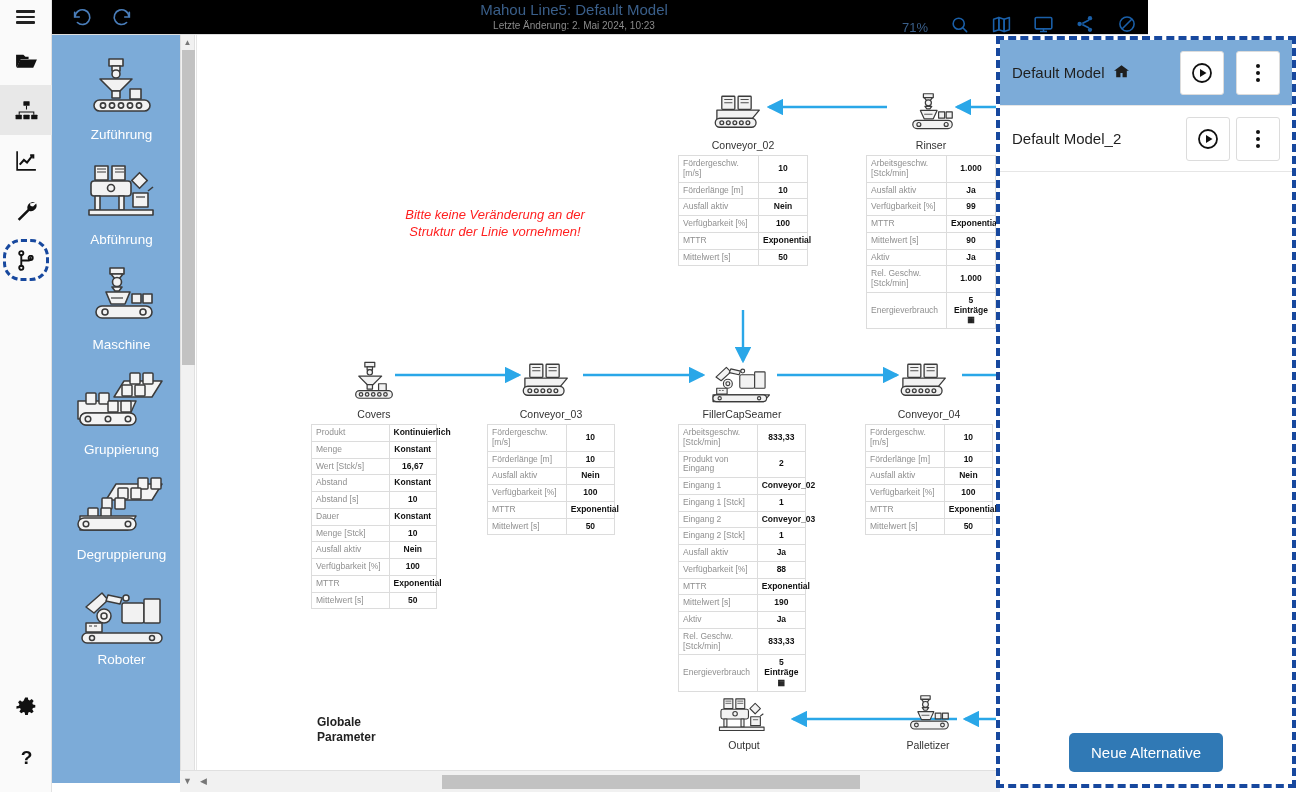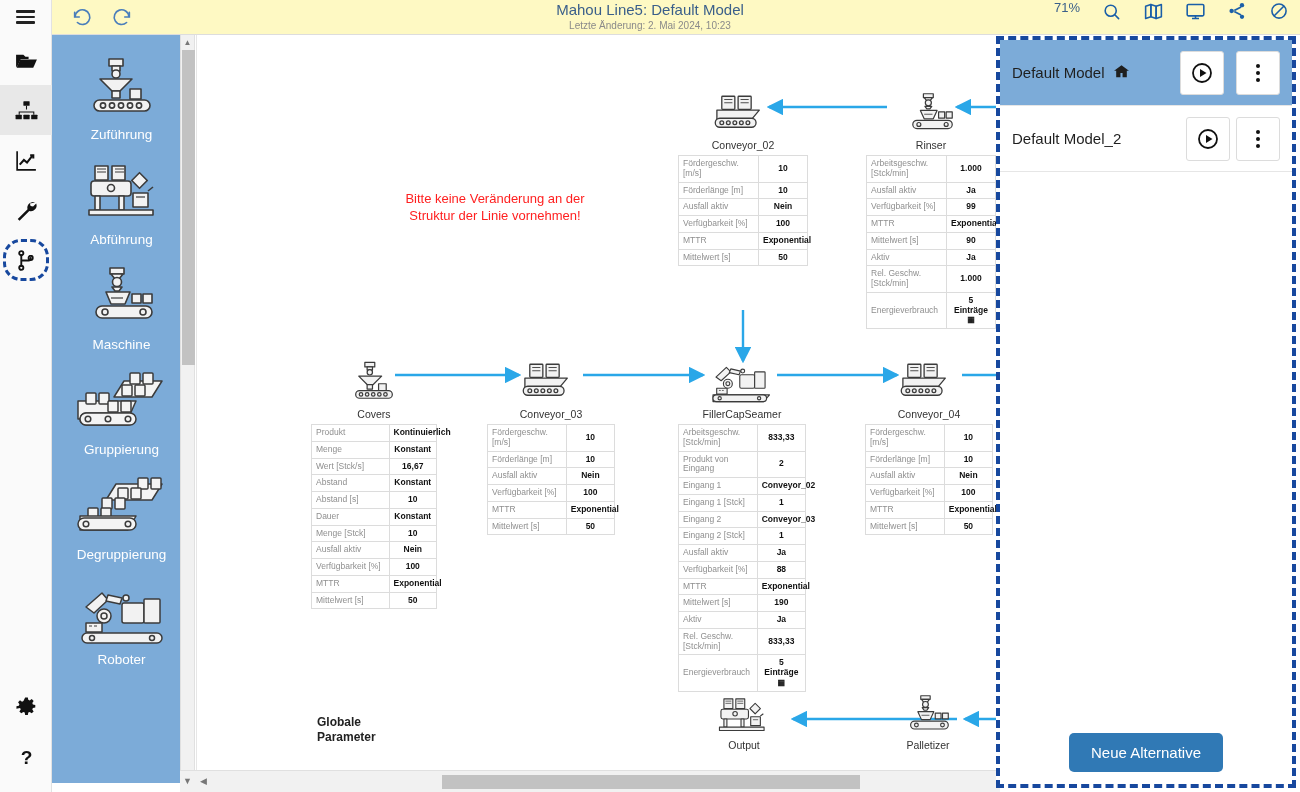--- a/index.html
+++ b/index.html
@@ -6,22 +6,22 @@
   html, body {
     width: 1300px; height: 792px;
     font-family: "Liberation Sans", sans-serif;
     background: #ffffff;
     overflow: hidden;
   }
   #app { position: relative; width: 1300px; height: 792px; }
 
   
   .topbar {
-    position: absolute; left: 0; top: 0; width: 1300px; height: 35px;
-    background: #fef9c3; border-bottom: 1px solid #dddddd;
+    position: absolute; left: 0; top: 0; width: 1148px; height: 35px;
+    background: #000000; border-bottom: 1px solid #dddddd;
     display: flex; align-items: center;
   }
   .hamburger-cell {
     width: 52px; height: 35px; display: flex; align-items: center; justify-content: center;
     background: #fafafa; border-right: 1px solid #e2e2e2;
   }
   .ham-bars { display: flex; flex-direction: column; gap: 3px; }
   .ham-bars i { display: block; width: 19px; height: 2.5px; background: #222; border-radius: 1px; }
 
   .undo-redo { display: flex; align-items: center; gap: 16px; padding-left: 18px; }
@@ -30,21 +30,21 @@
   .title-wrap {
     position: absolute; left: 0; right: 0; top: 0; height: 35px;
     display: flex; flex-direction: column; align-items: center; justify-content: center;
     pointer-events: none;
   }
   .title-main { font-size: 15px; color: #3a5f8a; line-height: 15px; }
   .title-sub { font-size: 10px; color: #8a8a8a; line-height: 14px; margin-top: 2px; }
 
   .top-right {
     position: absolute; right: 10px; top: 0; height: 35px;
-    display: flex; align-items: flex-start; gap: 20px;
+    display: flex; align-items: flex-end; gap: 20px;
   }
   .zoom-label { font-size: 13px; color: #3a5f8a; }
   .tr-icon { width: 22px; height: 22px; color: #1a5fa8; display: flex; align-items: center; justify-content: center; }
 
   
   .rail {
     position: absolute; left: 0; top: 35px; width: 52px; height: 757px;
     background: #fafafa; border-right: 1px solid #e2e2e2;
   }
   .rail-btn {
@@ -385,21 +385,21 @@
   </div>
 
   <div class="pal-scroll">
     <div class="arr">▲</div>
     <div class="pal-thumb"></div>
     <div class="arr bot">▼</div>
   </div>
 
   <div class="canvas">
 
-    <div class="warn-text" style="left:168px; top:155px; width:260px;">
+    <div class="warn-text" style="left:168px; top:171px; width:260px;font-style:italic;">
       <div>Bitte keine Veränderung an der</div>
       <div>Struktur der Linie vornehmen!</div>
     </div>
 
     <svg class="arrow" style="left:0; top:0;" width="804" height="735">
       <defs>
         <marker id="ah" markerWidth="7" markerHeight="7" refX="6" refY="3.5" orient="auto">
           <polygon points="0 0, 7 3.5, 0 7" fill="#2aa7e8"></polygon>
         </marker>
       </defs>

